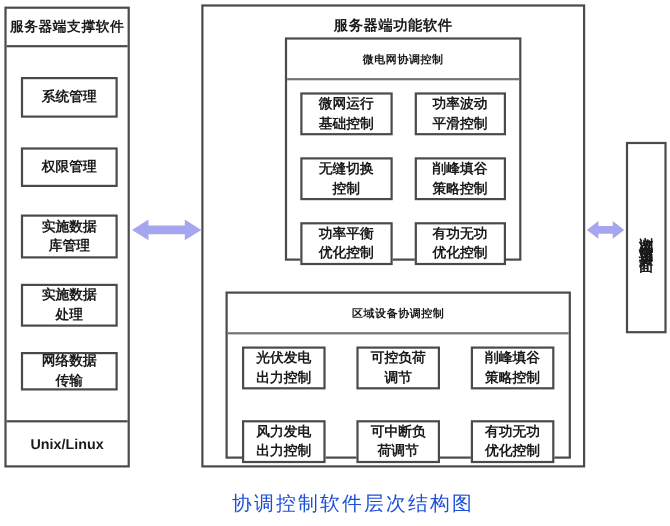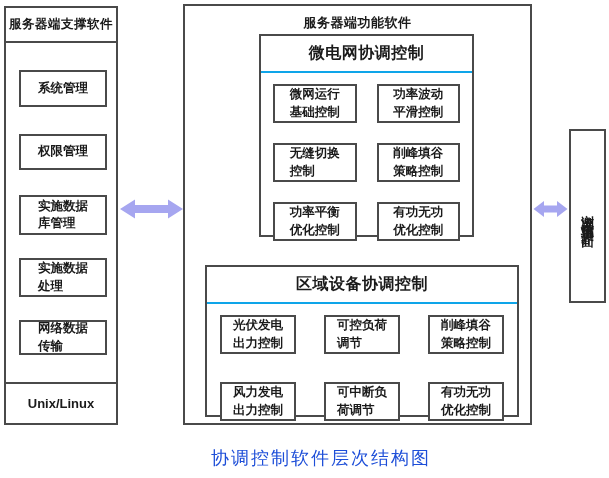--- a/index.html
+++ b/index.html
@@ -27,21 +27,21 @@
     border-bottom: 2px solid #4a4a4a;
     display: flex; align-items: center; justify-content: center;
     font-size: 12.5px; font-weight: bold; letter-spacing: 0.5px;
     white-space: nowrap;
     text-align: center;
   }
   .node {
     border: 2px solid #4a4a4a;
     background: #fff;
     display: flex; align-items: center; justify-content: center;
-    text-align: left;
+    text-align: center;
     font-size: 12.5px; font-weight: bold;
     line-height: 17.5px;
     white-space: pre-line;
   }
   .left-node { position: absolute; left: 13px; width: 88px; }
   .ln0 { top: 62px;  height: 37px; }
   .ln1 { top: 126px; height: 36px; font-family: Liberation Serif, serif; }
   .ln2 { top: 187px; height: 40px; }
   .ln3 { top: 250px; height: 39px; }
   .ln4 { top: 312px; height: 35px; }
@@ -67,23 +67,23 @@
     height: 34px;
     display: flex; align-items: center; justify-content: center;
     font-size: 13px; font-weight: bold; letter-spacing: 0.5px;
   }
   .subpanel {
     position: absolute;
     border: 2px solid #4a4a4a;
     background: #fff;
   }
   .subpanel-title {
-    border-bottom: 2px solid #0ea5e9;
-    display: flex; align-items: center; justify-content: center;
-    font-size: 16px; font-weight: bold; letter-spacing: 0.5px;
+    border-bottom: 2px solid #737373;
+    display: flex; align-items: center; justify-content: center;
+    font-size: 10px; font-weight: bold; letter-spacing: 0.5px;
   }
   .subpanel-a { left: 74px; top: 28px; width: 215px; height: 203px; }
   .subpanel-a .subpanel-title { height: 37px; }
   .grid-a {
     display: grid;
     grid-template-columns: 1fr 1fr;
     grid-auto-rows: 39px;
     column-gap: 13px; row-gap: 11px;
     padding: 11px 12px;
     gap: 20px;

